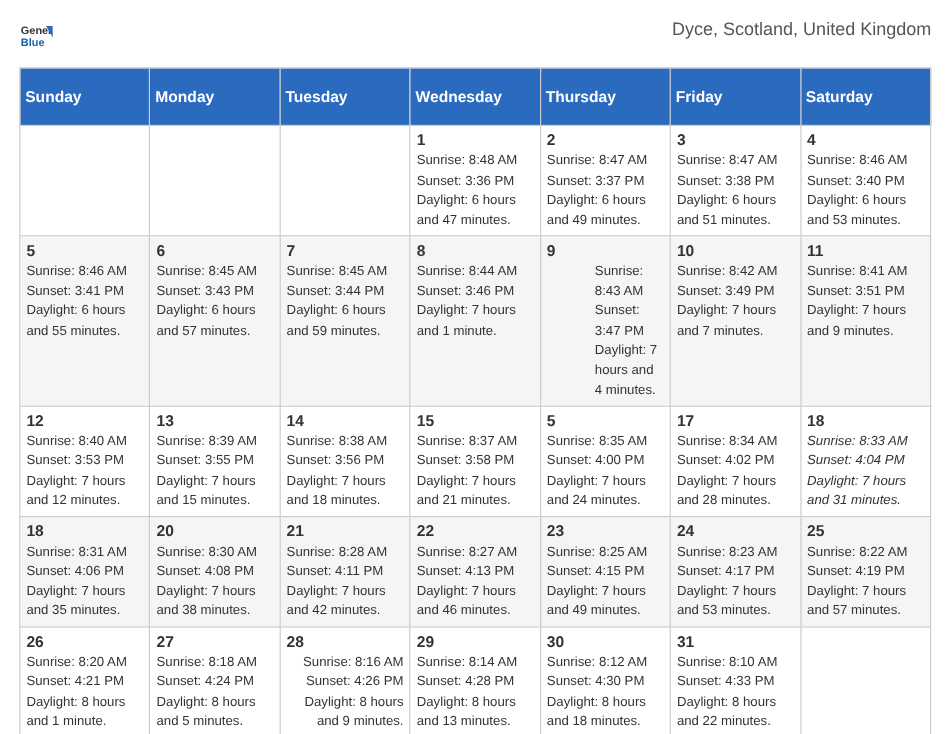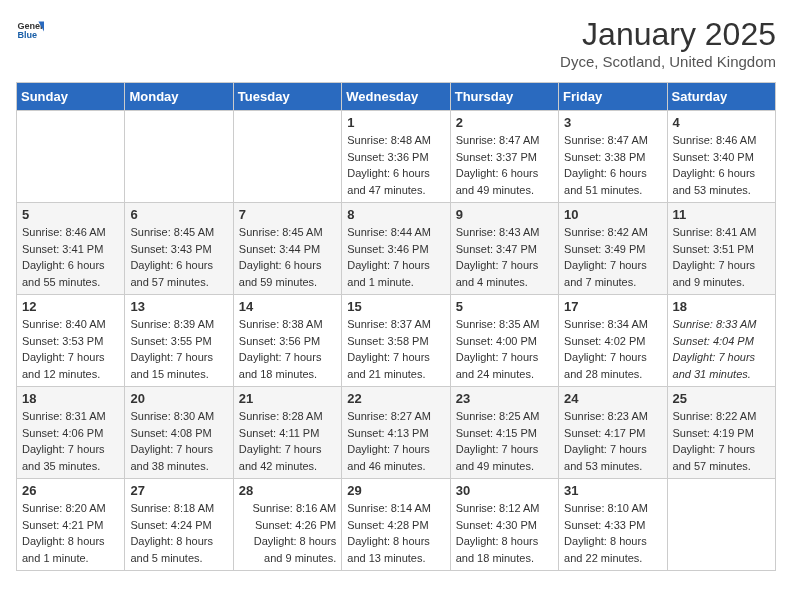--- a/index.html
+++ b/index.html
@@ -40,21 +40,21 @@
     table {
       width: 100%;
       border-collapse: collapse;
       table-layout: fixed;
     }
     thead tr th {
       background-color: #2a6abf;
       color: #fff;
       font-size: 13px;
       font-weight: bold;
-      padding: 6px 4px;
+      padding: 16px 4px;
       text-align: left;
       border: 1px solid #ccc;
     }
     tbody tr td {
       border: 1px solid #ccc;
       vertical-align: top;
       padding: 4px 5px;
       font-size: 11px;
       color: #333;
       min-height: 80px;
@@ -85,21 +85,20 @@
 
 <div class="header-area">
   <div class="logo">
     <svg class="logo-icon" viewBox="0 0 40 40" xmlns="http://www.w3.org/2000/svg">
       <text x="2" y="18" font-size="13" font-weight="bold" fill="#333">General</text>
       <text x="2" y="32" font-size="13" font-weight="bold" fill="#1a5fa8">Blue</text>
       <polygon points="32,8 40,8 40,22" fill="#2a6abf"></polygon>
     </svg>
   </div>
   <div class="title-area">
-    <div class="month-title">January 2025</div>
     <div class="location-title">Dyce, Scotland, United Kingdom</div>
   </div>
 </div>
 
 <table>
   <thead>
     <tr id="header-row">
         <th>Sunday</th>
         <th>Monday</th>
         <th>Tuesday</th>
@@ -159,21 +158,21 @@
 Daylight: 6 hours and 59 minutes.</div>
         </td>
         <td>
           <div class="day-number">8</div>
           <div class="day-info" style="white-space: pre-line;">Sunrise: 8:44 AM
 Sunset: 3:46 PM
 Daylight: 7 hours and 1 minute.</div>
         </td>
         <td>
           <div class="day-number">9</div>
-          <div class="day-info" style="white-space: pre-line;">Sunrise: 8:43 AM
+          <div class="day-info" style="white-space: pre-line; margin-left: 40px;">Sunrise: 8:43 AM
 Sunset: 3:47 PM
 Daylight: 7 hours and 4 minutes.</div>
         </td>
         <td>
           <div class="day-number">10</div>
           <div class="day-info" style="white-space: pre-line;">Sunrise: 8:42 AM
 Sunset: 3:49 PM
 Daylight: 7 hours and 7 minutes.</div>
         </td>
         <td>

